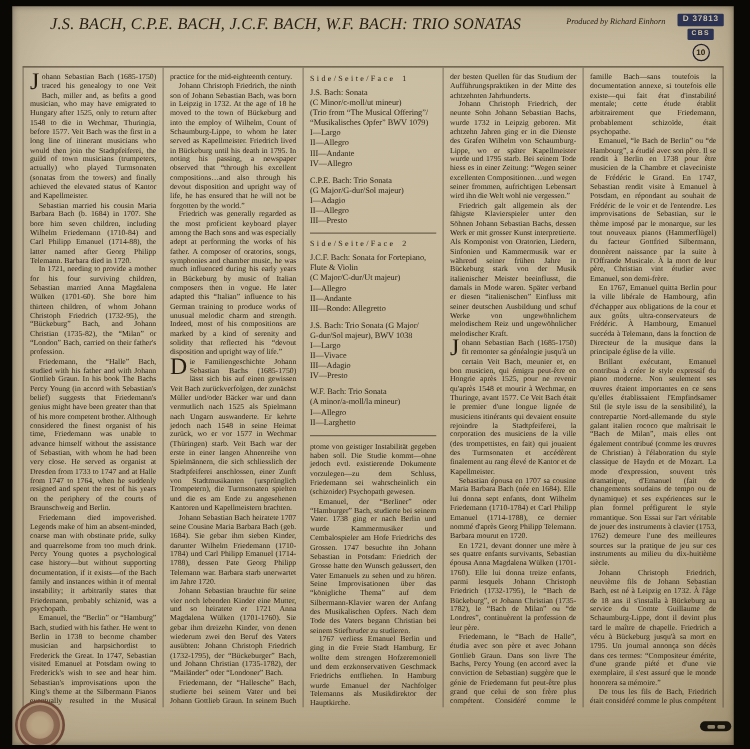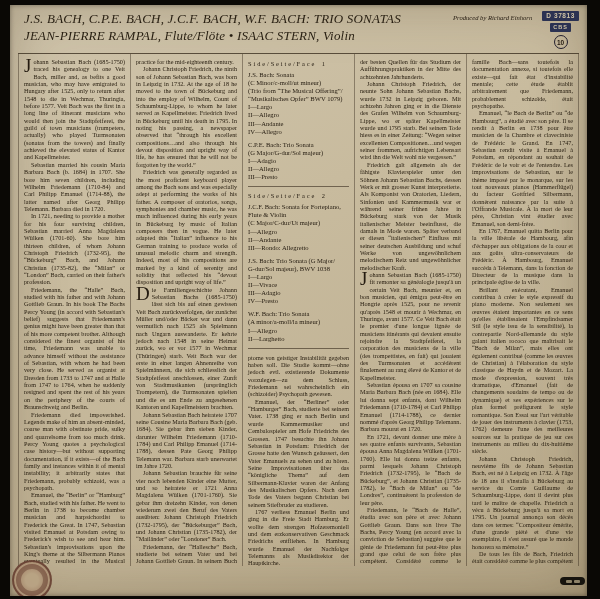--- a/index.html
+++ b/index.html
@@ -3,21 +3,21 @@
 <meta charset="utf-8">
 <style>
   html,body{margin:0;padding:0}
   body{width:600px;height:599px;background:#0a0805;overflow:hidden;position:relative}
   .cover{
     position:absolute;top:5px;left:10px;right:13px;bottom:3px;
     background:linear-gradient(155deg,#d0c5ac 0%,#c8bb9e 38%,#c0b294 72%,#b2a383 100%);
     box-shadow:inset 0 0 55px rgba(70,50,25,.28), inset 0 0 5px rgba(0,0,0,.4);
     color:#241b10;font-family:"Liberation Serif","DejaVu Serif",serif;overflow:hidden;
   }
-  header{display:flex;justify-content:space-between;align-items:flex-start;padding:6px 6px 2px 14px}
+  header{display:flex;justify-content:space-between;align-items:flex-start;padding:6px 6px 2px 30px}
   .h-lines{min-width:0}
   .h-line{font-size:13px;line-height:16.5px;font-style:italic;letter-spacing:.2px;white-space:nowrap;color:#271e11}
   .h-right{display:flex;align-items:flex-start;flex:none}
   .produced{font-size:6.6px;font-style:italic;margin-top:3px;text-align:right;white-space:nowrap}
   .catalog{display:flex;flex-direction:column;align-items:center;gap:2px;margin-left:10px;margin-right:2px}
   .catbox{background:#2b3252;color:#cfc3a6;font-family:"Liberation Sans",sans-serif;font-weight:bold;
           font-size:6.5px;line-height:8px;padding:1px 4px;letter-spacing:.6px;border-radius:1px}
   .catbox.small{font-size:5.5px;line-height:7px;padding:1px 3px;letter-spacing:1px}
   .pricecircle{width:12px;height:12px;border:1.5px solid #23202e;border-radius:50%;display:flex;align-items:center;
           justify-content:center;font-size:6.5px;font-weight:bold;font-family:"Liberation Sans",sans-serif;margin-top:1px}
@@ -43,21 +43,20 @@
         display:flex;align-items:center;justify-content:center;gap:2px}
   .br-badge i{display:block;width:6px;height:3px;background:#8d8268;border-radius:1px}
 </style>
 </head>
 <body>
 
 <div class="cover">
   <header>
     <div class="h-lines">
       <div class="h-line">J.S. BACH, C.P.E. BACH, J.C.F. BACH, W.F. BACH: TRIO SONATAS</div>
-      <div class="h-line">JEAN-PIERRE RAMPAL, Flute/Flöte • ISAAC STERN, Violin</div>
     </div>
     <div class="h-right">
       <div class="produced">Produced by Richard Einhorn</div>
       <div class="catalog">
         <div class="catbox">D 37813</div>
         <div class="catbox small">CBS</div>
         <div class="pricecircle">10</div>
       </div>
     </div>
   </header>

